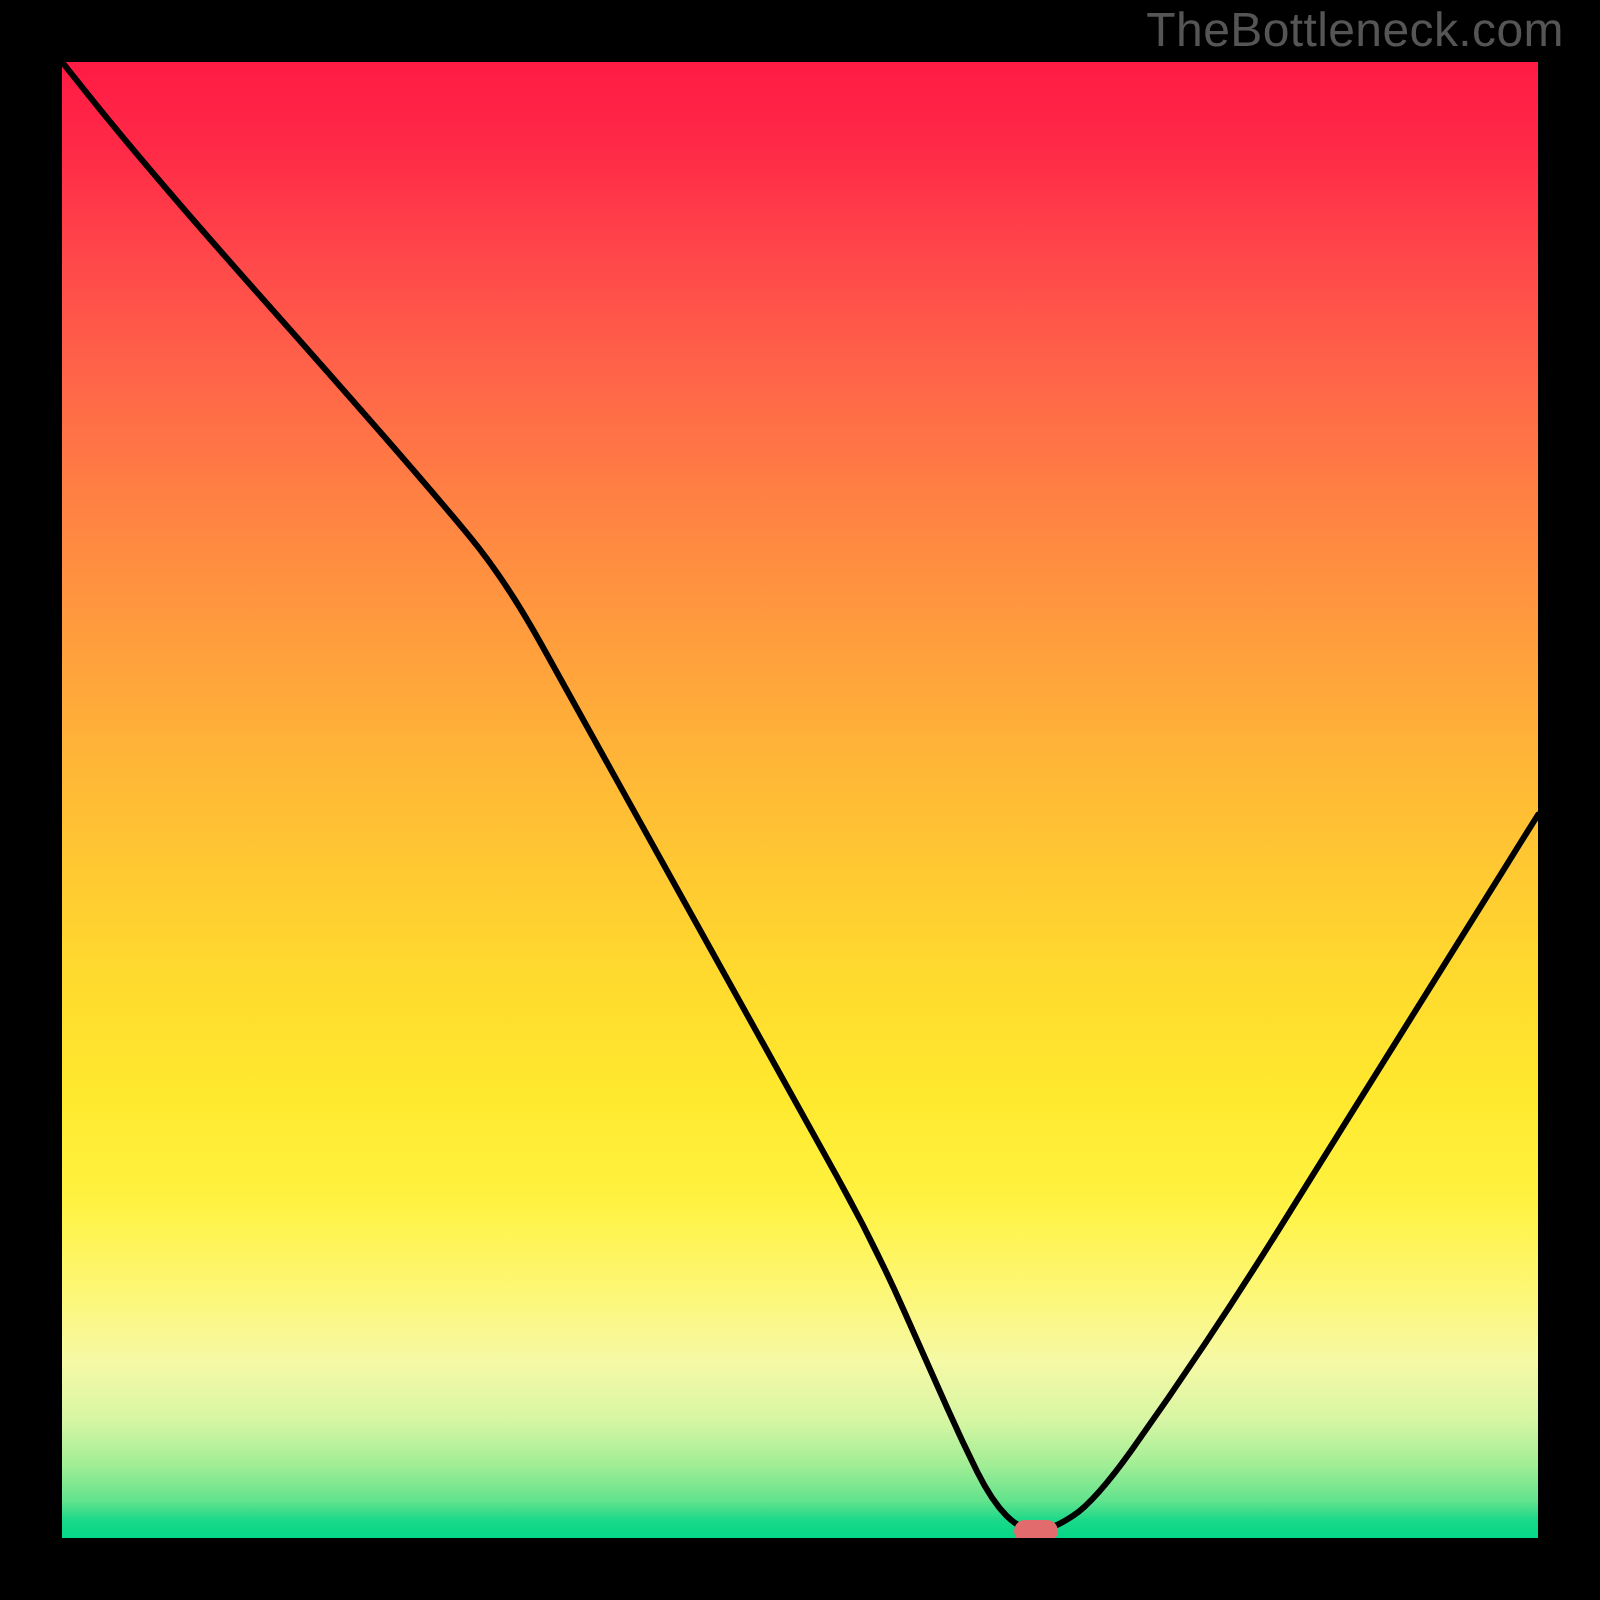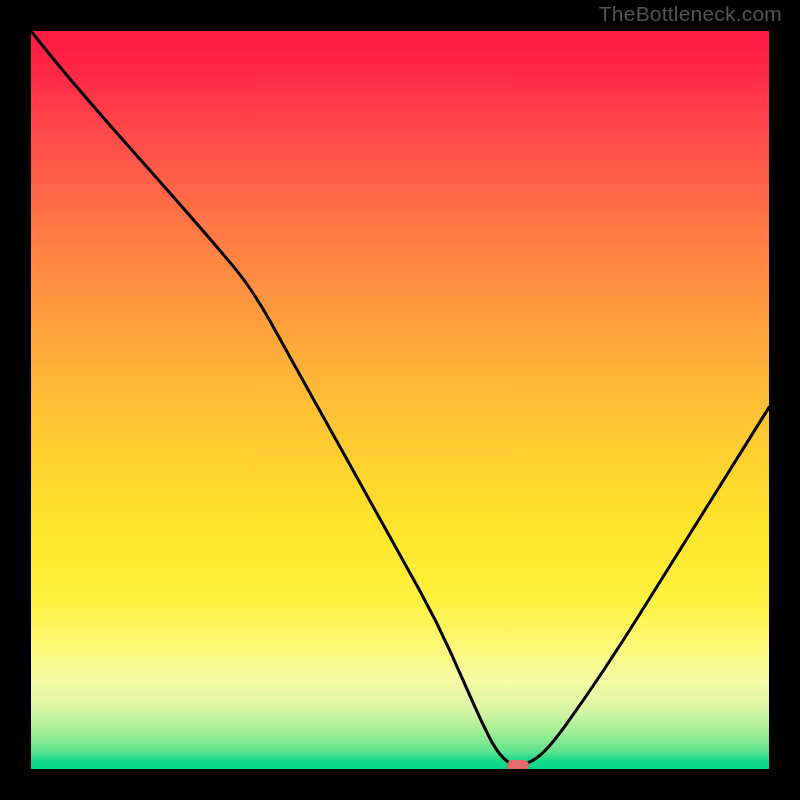--- a/index.html
+++ b/index.html
@@ -9,21 +9,21 @@
     background: #000;
     position: relative;
     font-family: Arial, Helvetica, sans-serif;
     overflow: hidden;
   }
   .attribution {
     position: absolute;
     top: 2px;
     right: 18px;
     color: #555;
-    font-size: 21px;
+    font-size: 24px;
     font-weight: 500;
     letter-spacing: 0.2px;
     z-index: 10;
   }
   .plot-area {
     position: absolute;
     left: 31px;
     top: 31px;
     width: 738px;
     height: 738px;

